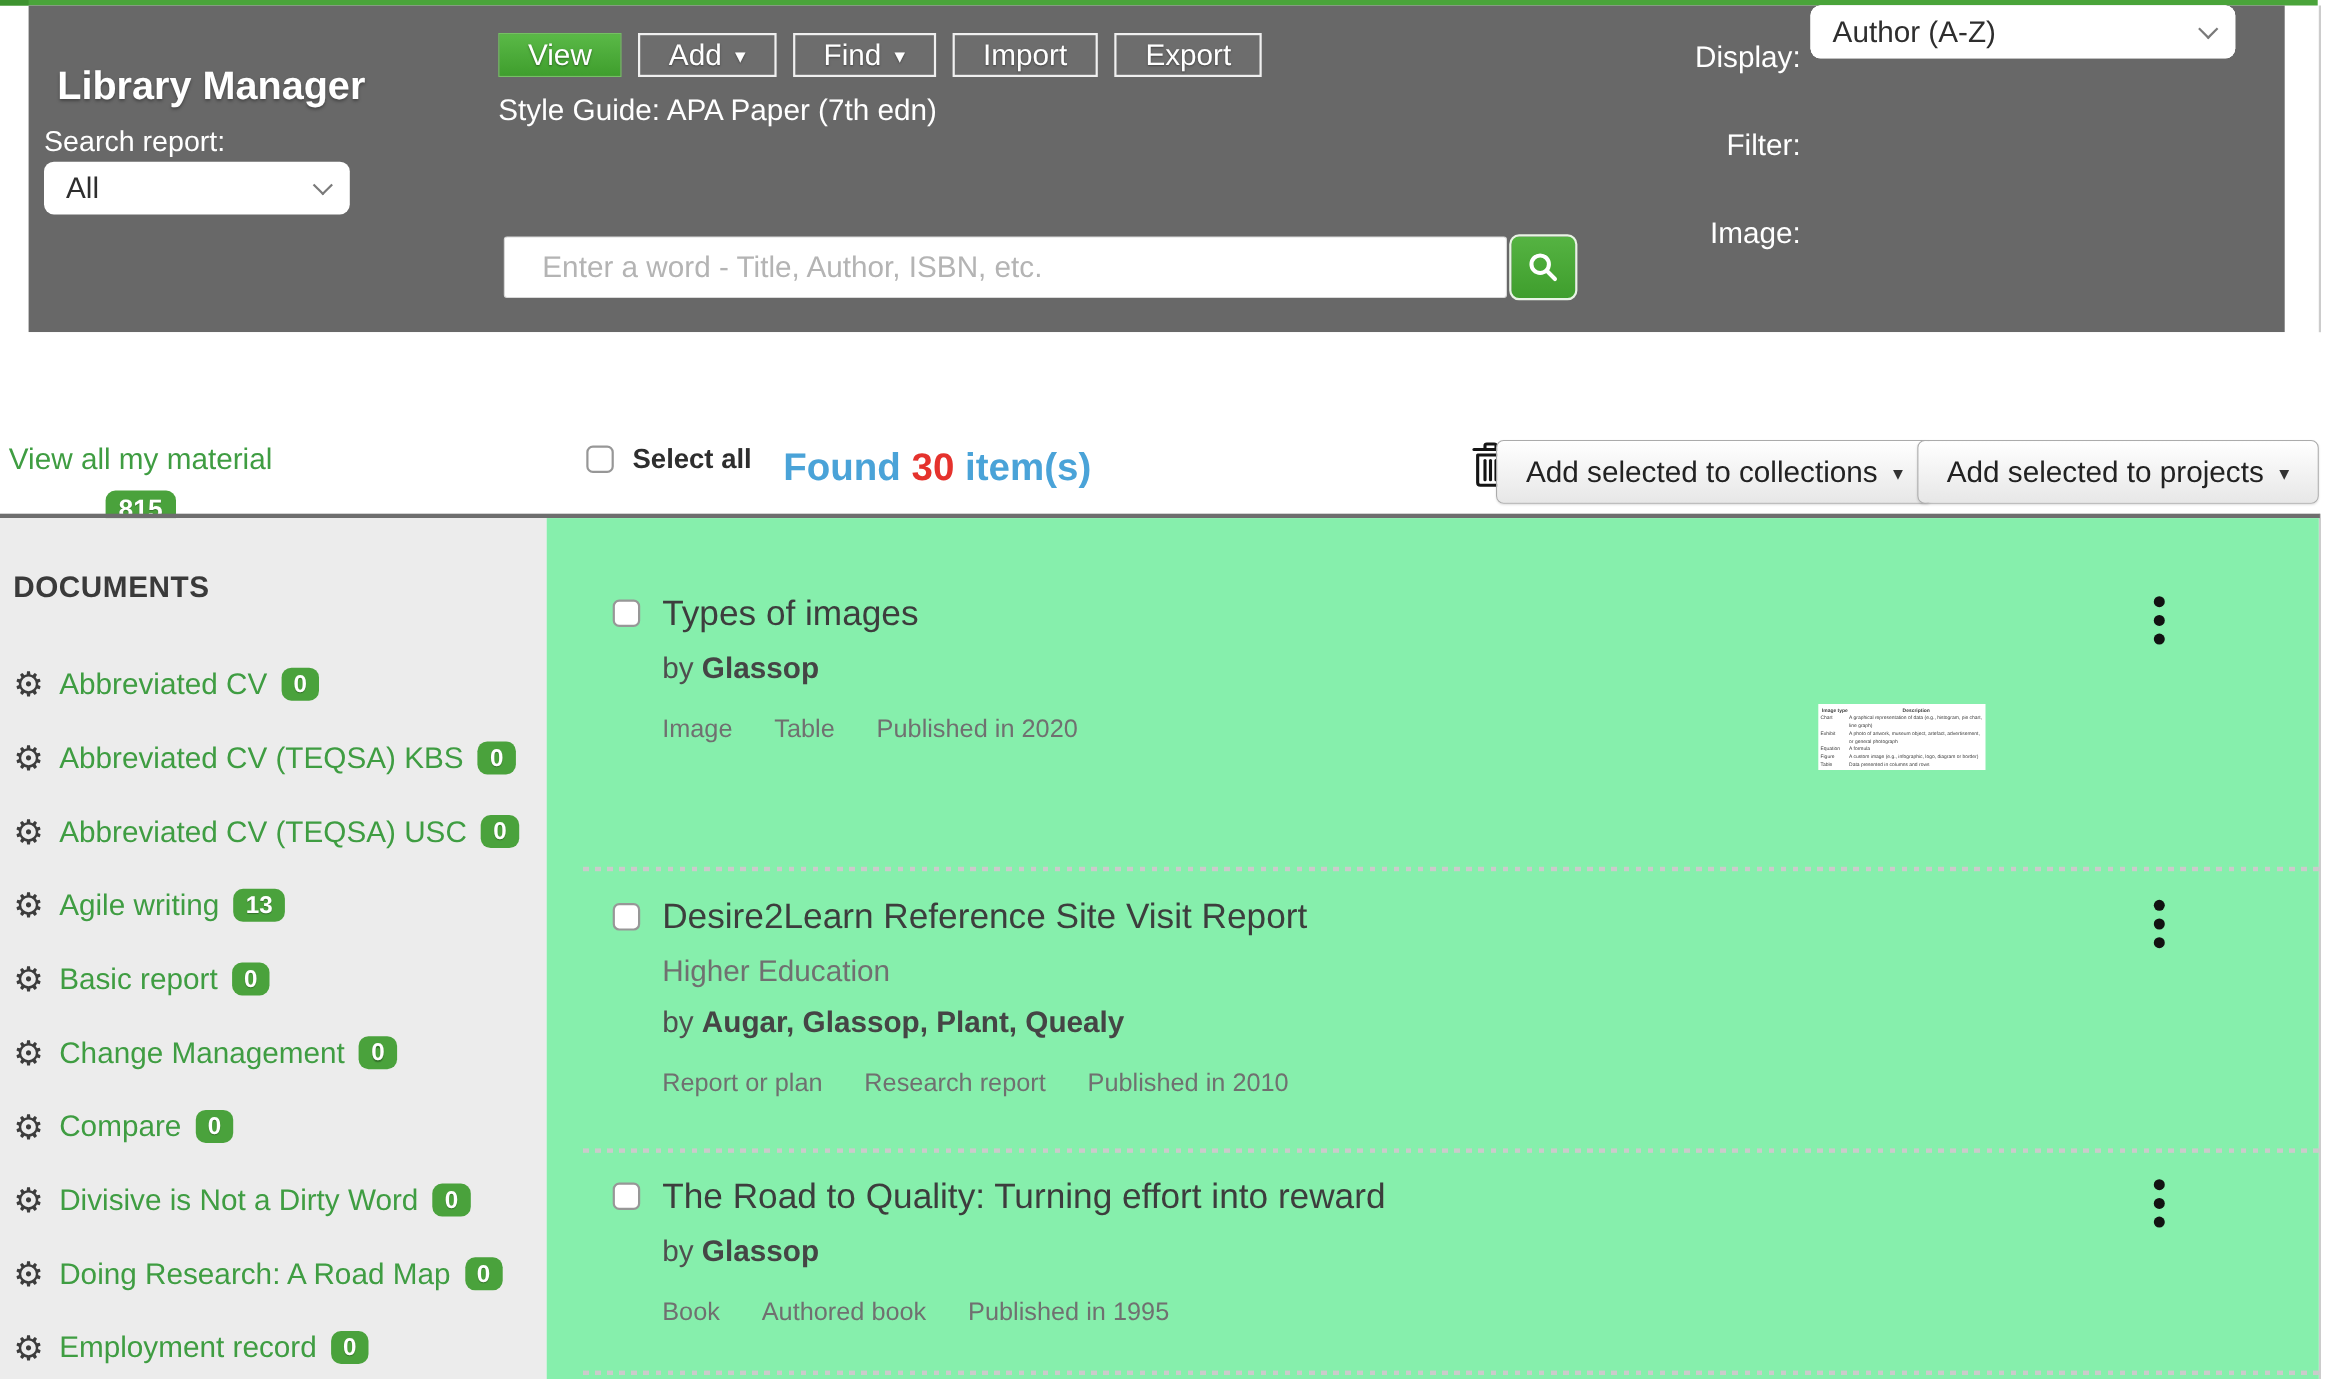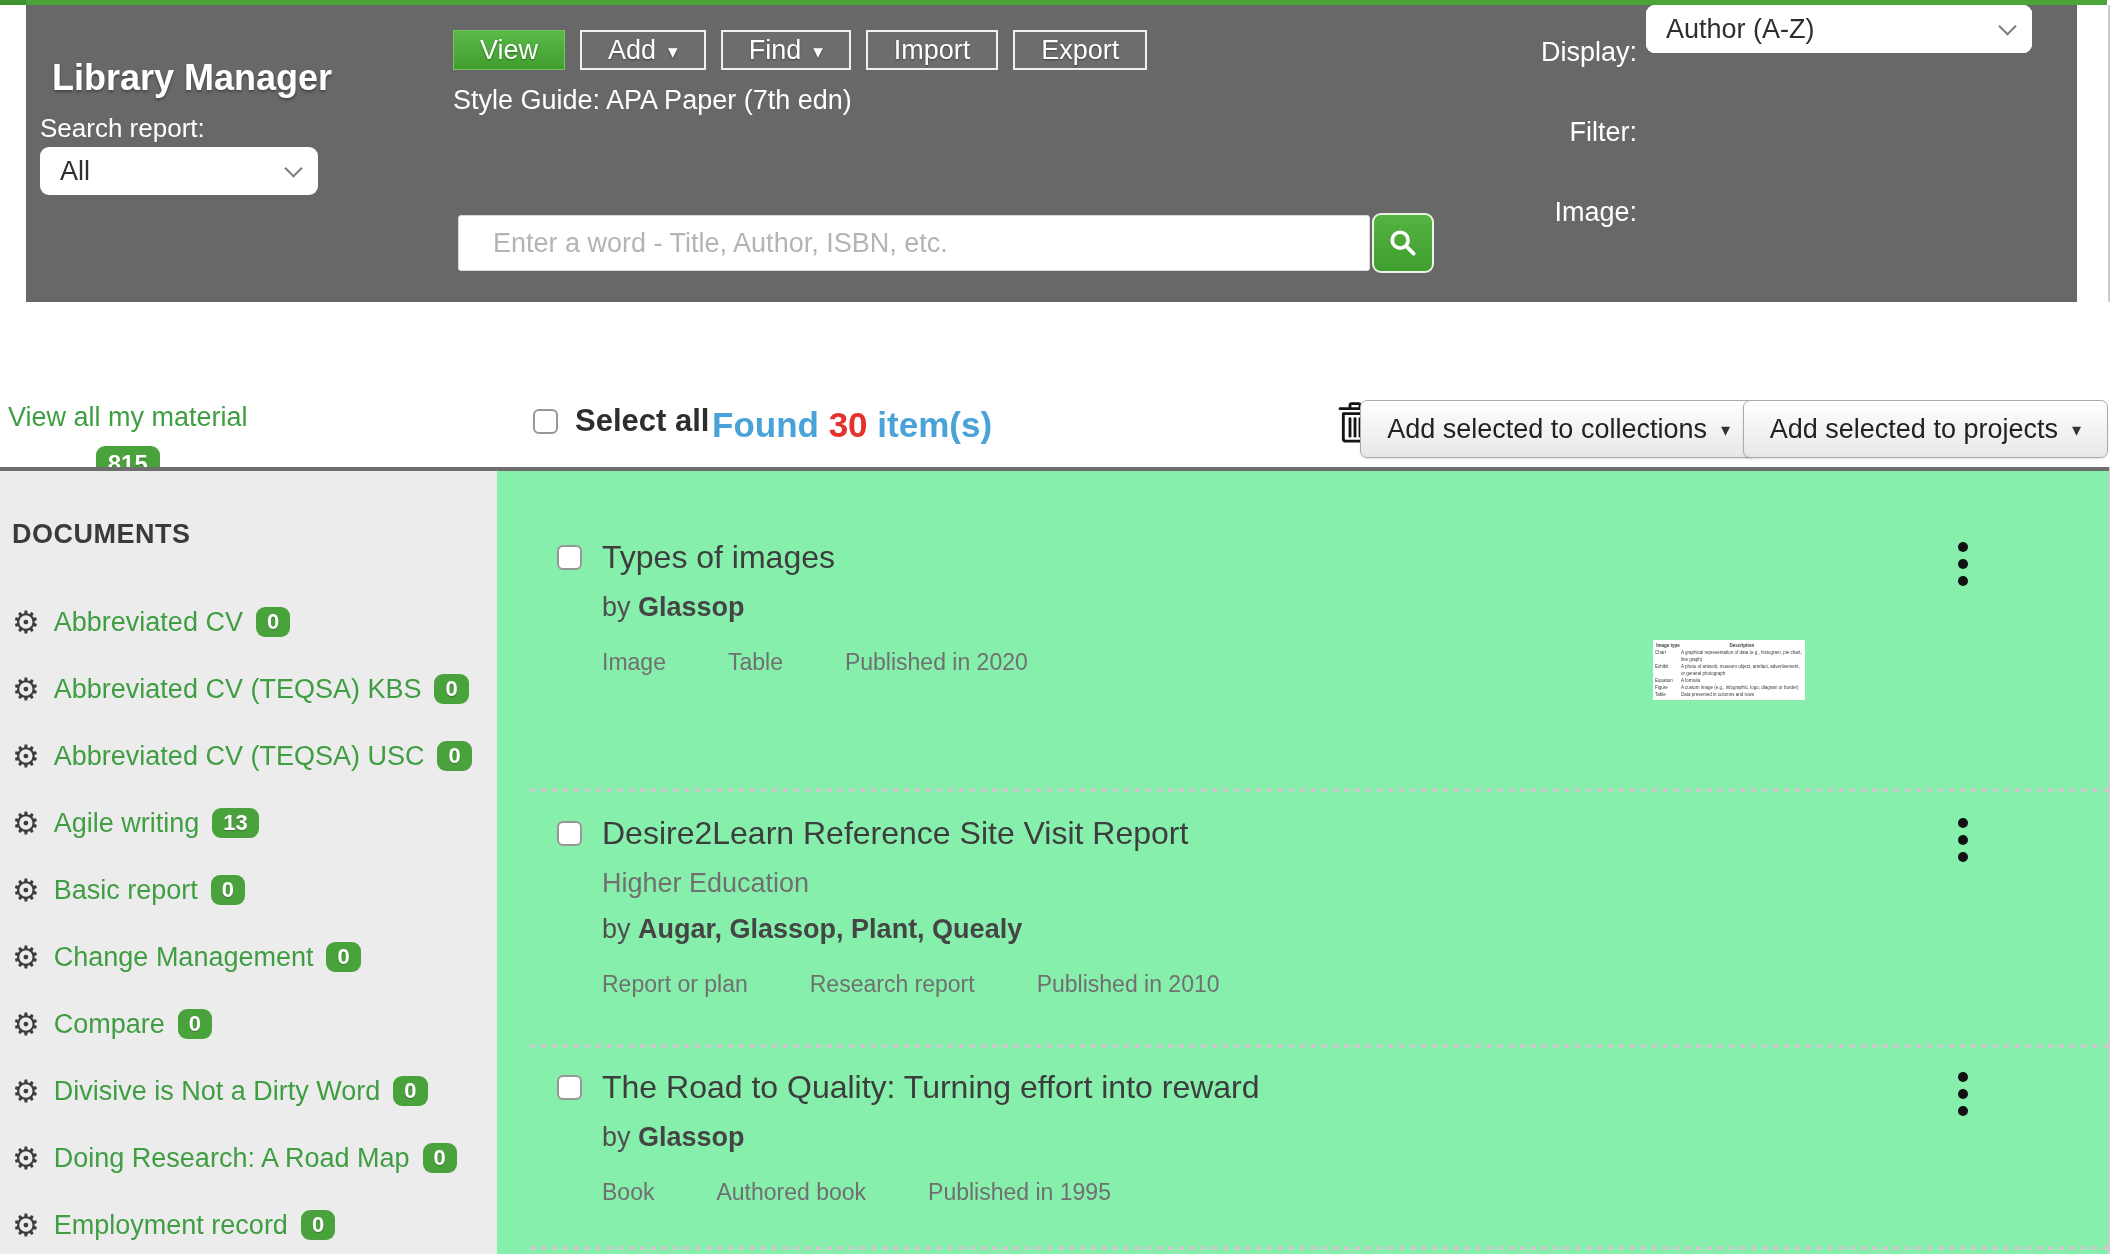--- a/index.html
+++ b/index.html
@@ -79,21 +79,21 @@
     display: inline-block; background: #4aa23c; color: #ffffff;
     font-size: 24px; font-weight: bold; padding: 4px 12px; border-radius: 9px;
     text-shadow: 0 1px 1px rgba(0,0,0,0.3);
   }
   .checkbox {
     appearance: none; -webkit-appearance: none;
     width: 25px; height: 25px; background: #ffffff;
     border: 2px solid #979797; border-radius: 6px; cursor: pointer;
   }
   .select-all-wrap { position: absolute; left: 533px; top: 101px; display: flex; align-items: center; gap: 17px; }
-  .select-all-label { font-size: 31px; font-weight: bold; color: #2e2e2e; }
+  .select-all-label { font-size: 25px; font-weight: bold; color: #2e2e2e; }
   .found-wrap { position: absolute; left: 712px; top: 103px; font-size: 35px; font-weight: bold; }
   .found-blue { color: #4aa3d8; }
   .found-red { color: #e5322d; }
   .trash-btn { position: absolute; left: 1333px; top: 96px; width: 44px; height: 50px; background: none; border: none; cursor: pointer; }
   .tool-btn {
     position: absolute; top: 98px; height: 58px; padding: 0 26px;
     display: inline-flex; align-items: center; justify-content: center; gap: 14px;
     font-family: "Liberation Sans", sans-serif; font-size: 27px; color: #222222;
     background: linear-gradient(#ffffff, #e7e7e7);
     border: 1px solid #ababab; border-radius: 7px; cursor: pointer;
@@ -116,21 +116,21 @@
 
   
   .main { position: absolute; left: 497px; top: 471px; right: 6px; bottom: 0; background: #86efac; }
   .result-item { position: absolute; left: 60px; width: 1497px; }
   .pos-0 { top: 65px; } .pos-1 { top: 341px; } .pos-2 { top: 595px; }
   .title-row { display: flex; align-items: center; gap: 20px; }
   .item-title { font-size: 32px; color: #3d3d3d; line-height: 42px; }
   .item-subtitle { font-size: 27px; color: #707070; line-height: 34px; margin: 12px 0 0 45px; }
   .byline { font-size: 27px; color: #4f4f4f; line-height: 34px; margin: 12px 0 0 45px; }
   .byline .authors { font-weight: bold; color: #454545; }
-  .tags { display: flex; gap: 62px; margin: 24px 0 0 45px; align-items: flex-end; }
+  .tags { display: flex; gap: 38px; margin: 24px 0 0 45px; align-items: flex-end; }
   .tag { font-size: 23px; color: #707070; line-height: 28px; }
   .kebab { position: absolute; left: 1386px; top: 6px; width: 40px; height: 56px; background: none; border: none; cursor: pointer; display: flex; flex-direction: column; align-items: center; gap: 7px; }
   .kebab i { width: 10px; height: 10px; border-radius: 50%; background: #121212; }
   .thumb {
     position: absolute; left: 1096px; top: 104px; width: 152px;
     background: #ffffff; padding: 2px; font-size: 4.5px; line-height: 7px; color: #3a3a3a;
   }
   .th-row { display: flex; }
   .th-row span:first-child { width: 26px; flex: none; }
   .th-row span:last-child { flex: 1; }

